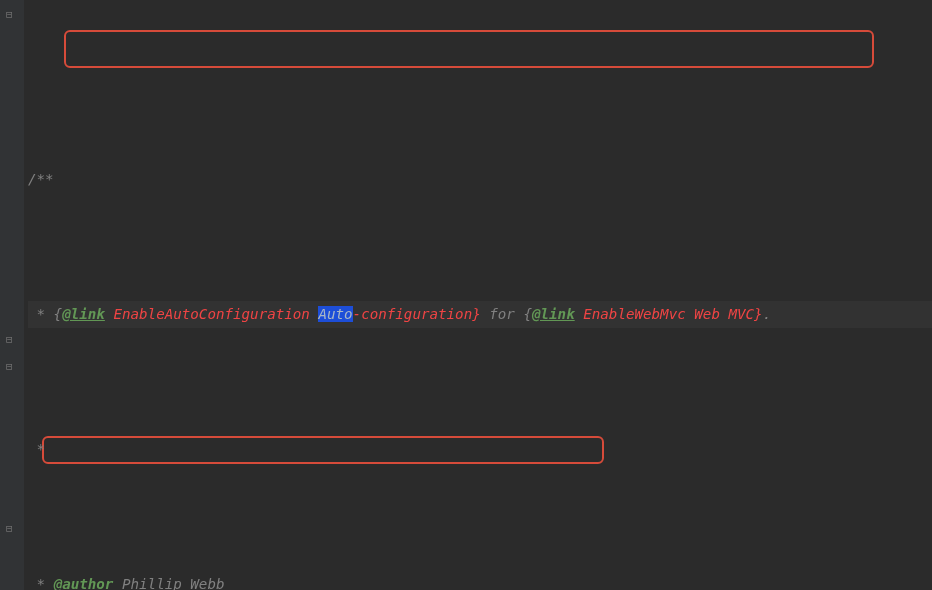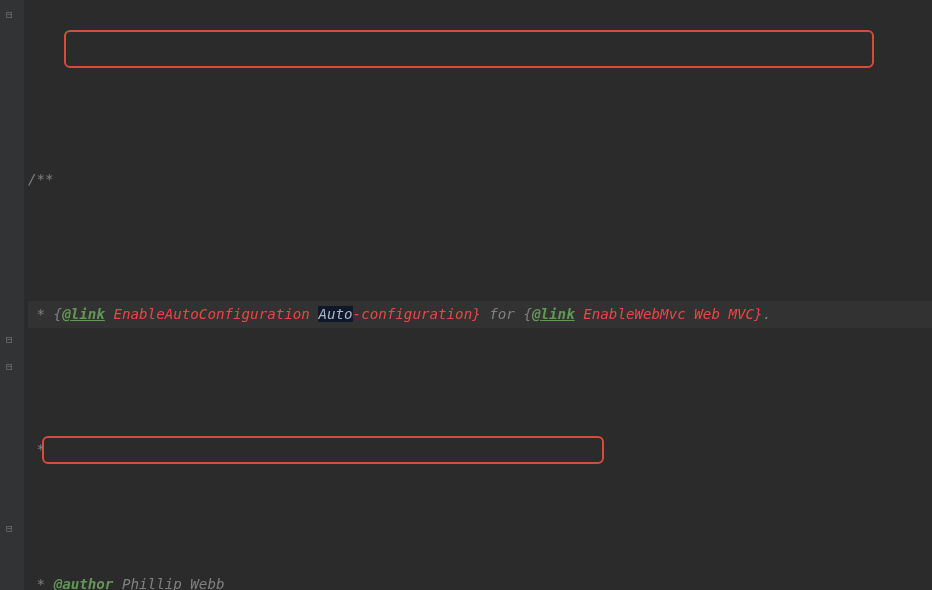--- a/index.html
+++ b/index.html
@@ -31,21 +31,21 @@
     padding: 4px 0 0 4px;
     line-height: 27px;
     white-space: pre;
     position: relative;
   }
   .line { height: 27px; position: relative; }
   .c-comment { color: #808080; font-style: italic; }
   .c-doc-tag { color: #629755; font-style: italic; font-weight: bold; text-decoration: underline; text-align: center; }
   .c-doc-link-text { color: #ef4444; font-style: italic; }
   .highlight-sel {
-    background: #0f172a;
+    background: #1d4ed8;
     color: #a9b7c6;
     font-style: italic;
   }
   .curline {
     background: #323232;
     position: absolute;
     left: 0; right: 0; height: 27px;
     z-index: -1;
   }
   .redbox {

